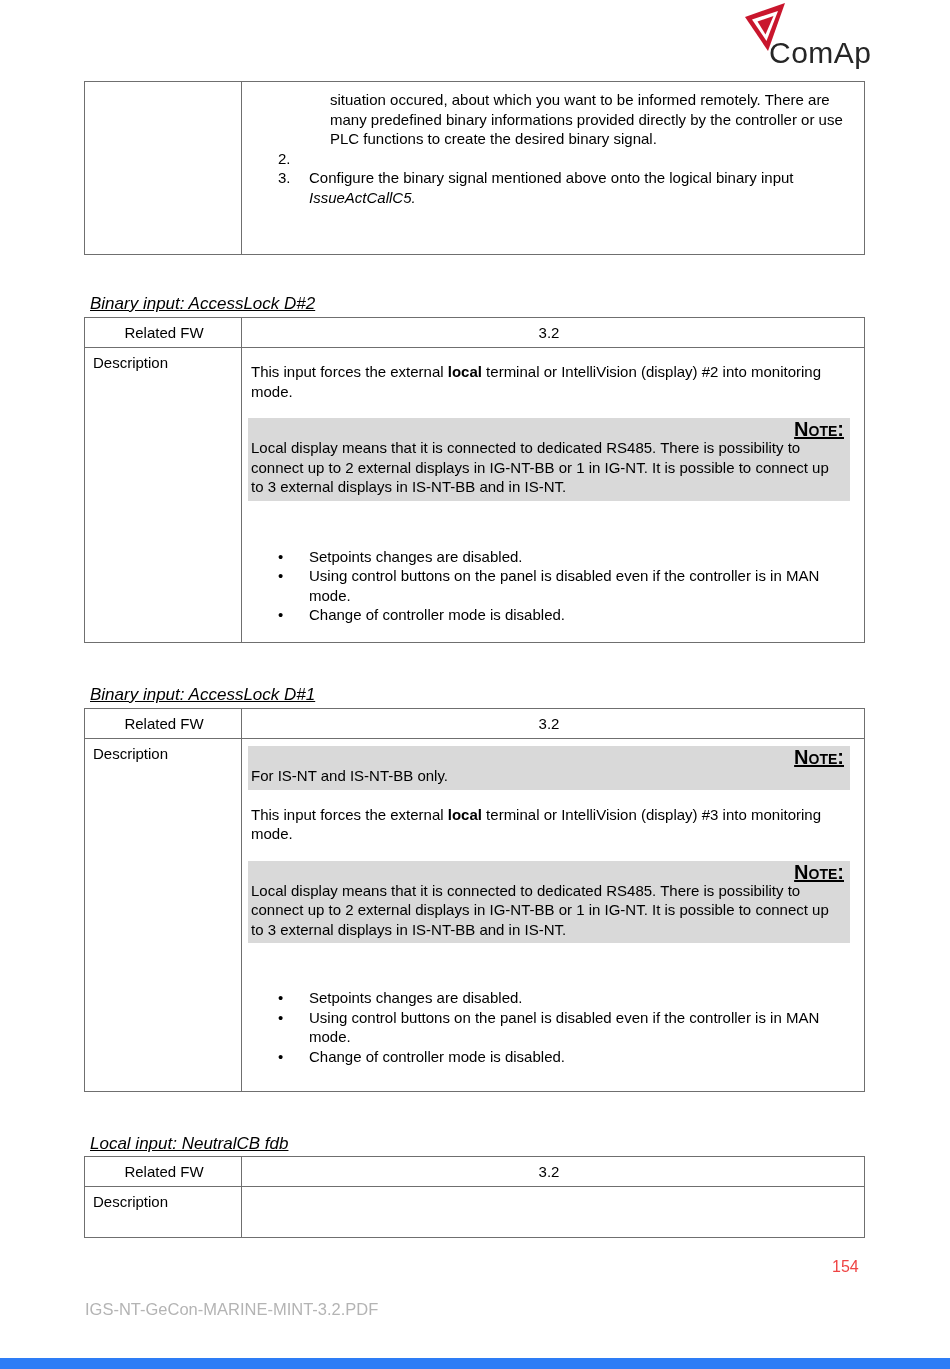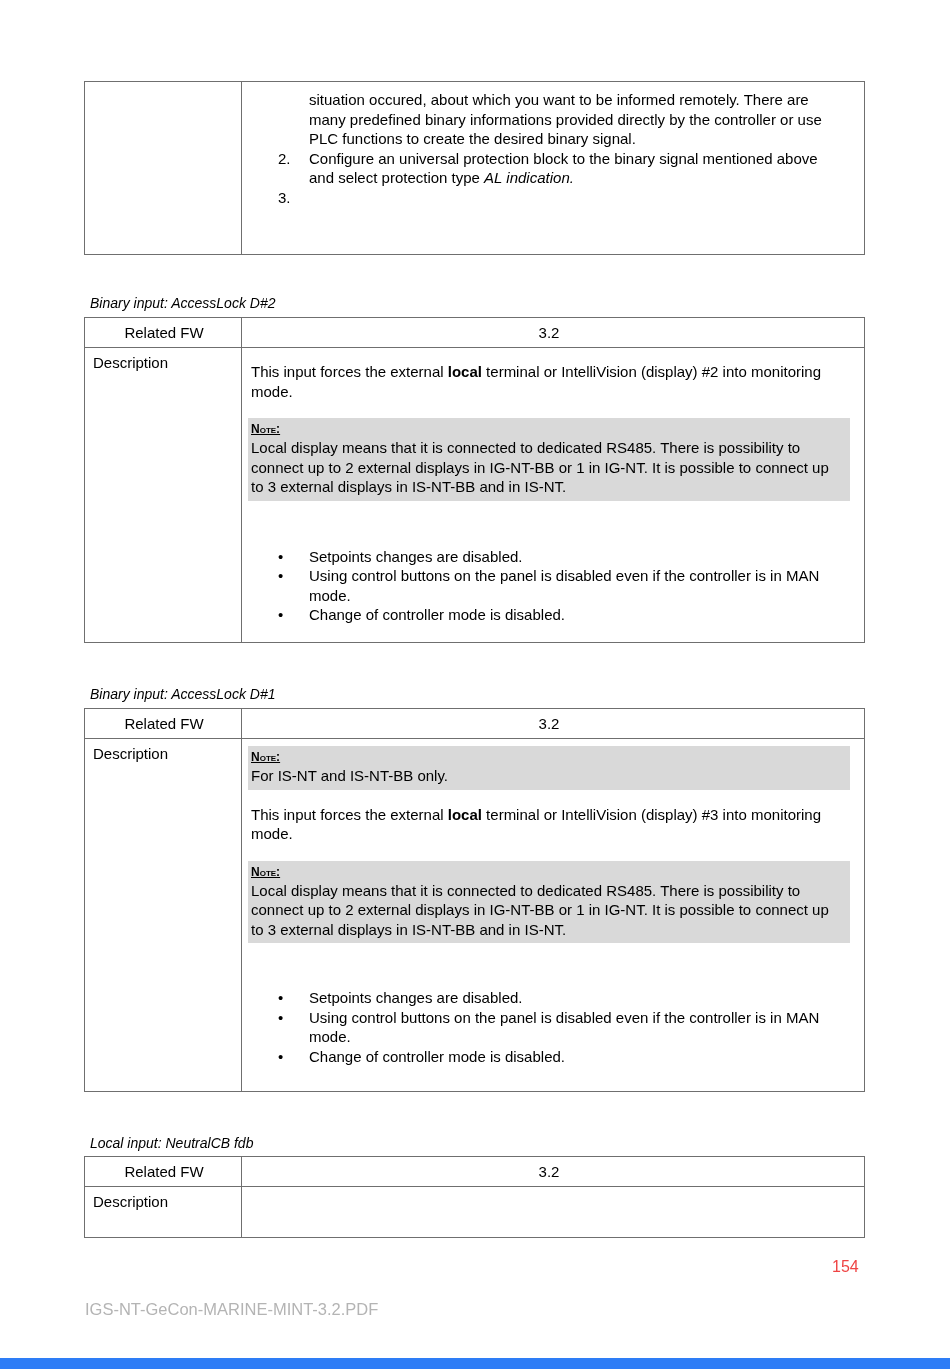--- a/index.html
+++ b/index.html
@@ -17,39 +17,39 @@
 
   
   .tbl { position:absolute; left:84px; width:781px; border:1px solid var(--border,#6f6f6f); background:#fff; display:flex; flex-direction:column; }
   .row { display:flex; border-bottom:1px solid var(--border,#6f6f6f); }
   .row:last-child { border-bottom:none; }
   .lcell { width:157px; flex:0 0 157px; border-right:1px solid var(--border,#6f6f6f); padding:5px 6px 4px 8px; }
   .rcell { flex:1; padding:5px 14px 4px 6px; min-width:0; }
 
   .top-tbl { top:81px; height:174px; }
   .top-tbl .rcell { padding-top:8px; }
-  .frag { margin-left:61px; padding-right:6px; }
+  .frag { margin-left:82px; padding-right:6px; }
   .oli { display:flex; }
   .oli .num { flex:0 0 31px; margin-left:30px; }
   .oli .litext { flex:1; padding-right:6px; }
 
-  .sec-heading { position:absolute; left:90px; font-size:14px; font-style:italic; }
+  .sec-heading { position:absolute; left:90px; font-size:17px; font-style:italic; text-decoration:underline; }
   #heading-1 { top:294px; }
   #heading-2 { top:685px; }
   #heading-3 { top:1134px; }
 
   #tbl-1 { top:317px; height:326px; }
   #tbl-2 { top:708px; height:384px; }
   #tbl-3 { top:1156px; height:82px; }
   .fw-row { height:30px; flex:0 0 30px;text-align:center; }
   .desc-row { flex:1; }
 
   .para { margin-left:3px; }
   .note { background:var(--note_bg,#d9d9d9); padding:2px 6px 4px 3px; margin-right:0px; }
-  .note-label { display:block; font-weight:bold; text-decoration:underline; font-variant:small-caps; font-size:12px; line-height:18px; }
+  .note-label { display:block; font-weight:bold; text-decoration:underline; font-variant:small-caps; font-size:20px; line-height:18px;text-align:right; }
   .blist { }
   .bli { display:flex; }
   .bli .bullet-dot { flex:0 0 31px; margin-left:30px; }
   .bli .bullet-dot::before { content:"•"; }
   .bli .btext { flex:1; padding-right:14px; }
 
   
   #tbl-1 .para { margin-top:9px; }
   #tbl-1 .note { margin-top:17px; }
   #tbl-1 .blist { margin-top:46px; }
@@ -63,32 +63,40 @@
   .footer { position:absolute; left:85px; top:1256px; width:700px; color:var(--footer_gray,#b4b4b4); font-size:16.5px; line-height:21.5px; white-space:pre-wrap; }
   .page-num { position:absolute; left:832px; top:1257px; font-size:16px; color:#ef4444; }
 
   .bottom-bar { position:absolute; left:0; bottom:0; width:950px; height:11px; background:var(--bottom_bar_blue,#2e7df6); }
 </style>
 </head>
 <body>
 
 <div class="page">
 
+  <div class="logo">
+    <svg width="42" height="50" viewBox="0 0 42 50" aria-hidden="true">
+      <path d="M1,15 L41,1 L24,49 Z" fill="#c9162d"></path>
+      <path d="M8,17.5 L34,9 L22.5,39 Z" fill="#ffffff"></path>
+      <path d="M13.5,19.5 L29.5,14 L21.5,32.5 Z" fill="#c9162d"></path>
+    </svg>
+    <span class="logo-text">ComAp</span>
+  </div>
 
   <div class="tbl top-tbl">
     <div class="row" style="flex:1;">
       <div class="lcell"></div>
       <div class="rcell">
         <div class="frag">situation occured, about which you want to be informed remotely. There are many predefined binary informations provided directly by the controller or use PLC functions to create the desired binary signal.</div>
         <div class="oli">
           <span class="num">2.</span>
-          <span class="litext"><span>Configure an universal protection block to the binary signal mentioned above and select protection type </span><i>AL indication.</i></span>
         </div>
         <div class="oli">
           <span class="num">3.</span>
+          <span class="litext"><span>Configure the binary signal mentioned above onto the logical binary input </span><i>IssueActCallC5.</i></span>
         </div>
       </div>
     </div>
   </div>
 
   <div class="sec-heading" id="heading-1">Binary input: AccessLock D#2</div>
   <div class="tbl" id="tbl-1">
     <div class="row fw-row">
       <div class="lcell">Related FW</div>
       <div class="rcell">3.2</div>

